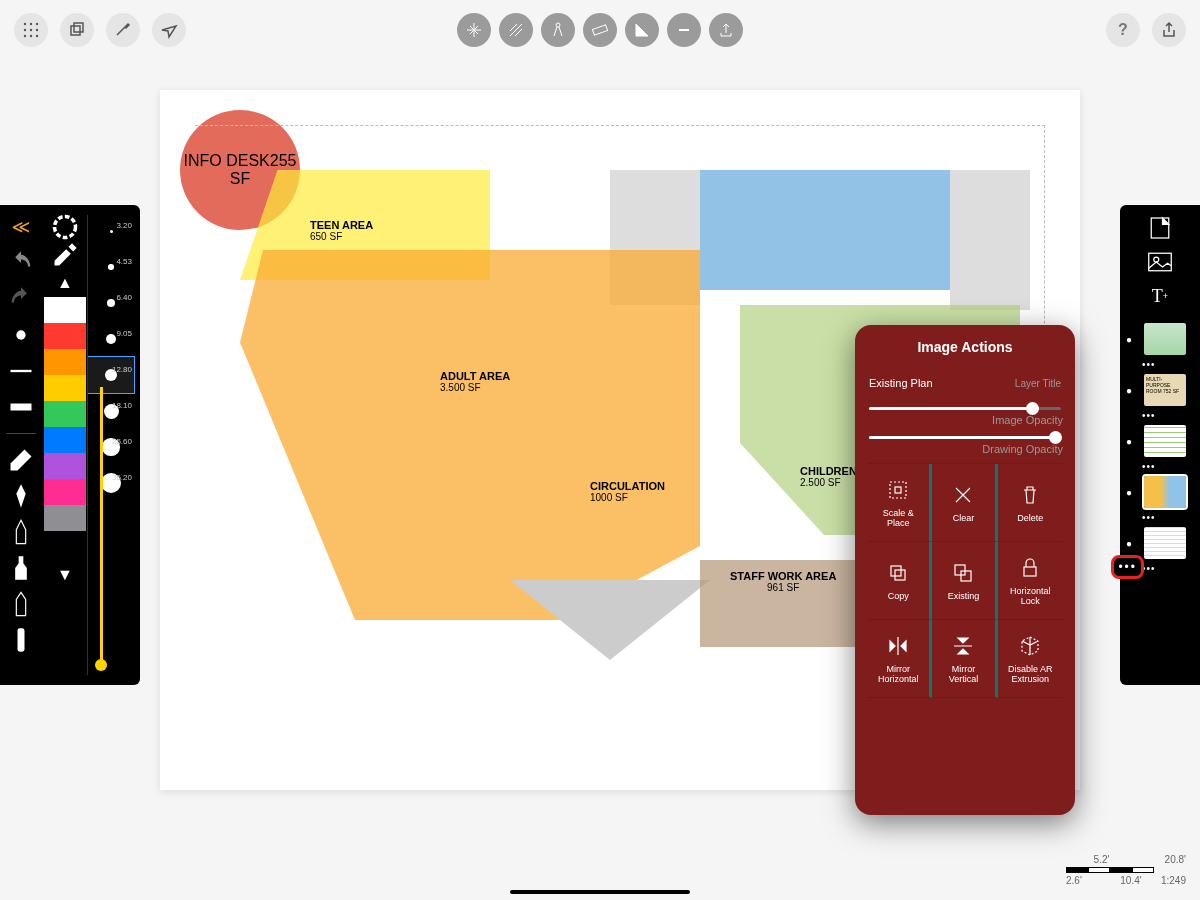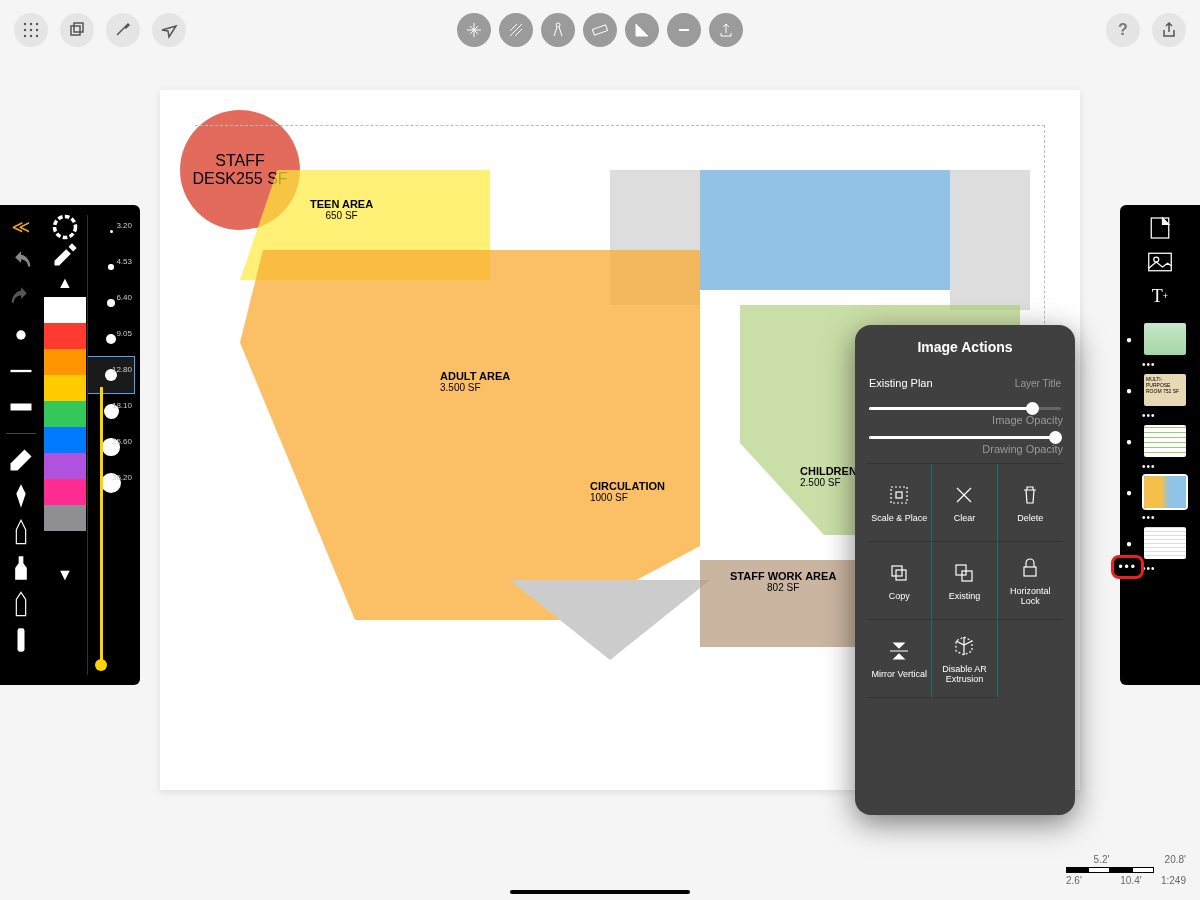--- a/index.html
+++ b/index.html
@@ -17,21 +17,21 @@
 
 .canvas { position: absolute; left: 160px; top: 90px; width: 920px; height: 700px; background: #fff; box-shadow: 0 2px 8px rgba(0,0,0,0.1); }
 .plan { position: absolute; inset: 20px; }
 .plan-border { position: absolute; inset: 15px; border: 1px dashed #bbb; border-left: none; border-bottom: none; }
 
 
 .room { position: absolute; font-size: 11px; font-weight: bold; color: #000; }
 .room .label { position: absolute; }
 .room .sf { display: block; font-weight: normal; font-size: 10px; }
 .teen { left: 60px; top: 60px; width: 250px; height: 110px; background: rgba(255,235,59,0.7); clip-path: polygon(15% 0, 100% 0, 100% 100%, 0 100%); }
-.teen .label { left: 70px; top: 28px; text-align: center; }
+.teen .label { left: 70px; top: 49px; }
 .adult { left: 60px; top: 140px; width: 460px; height: 370px; background: rgba(250,170,50,0.75); clip-path: polygon(5% 0, 100% 0, 100% 80%, 70% 100%, 25% 100%, 0 25%); }
 .adult .label { left: 200px; top: 120px; }
 .blue { left: 520px; top: 60px; width: 250px; height: 120px; background: rgba(100,170,220,0.7); }
 .green { left: 560px; top: 195px; width: 280px; height: 230px; background: rgba(180,210,130,0.7); clip-path: polygon(0 0, 100% 0, 100% 100%, 30% 100%, 0 60%); }
 .green .label { left: 60px; top: 160px; }
 .circulation { left: 380px; top: 350px; width: 180px; height: 160px; }
 .circulation .label { left: 30px; top: 20px; }
 .info-desk { left: 270px; top: 310px; width: 120px; height: 120px; background: rgba(220,70,50,0.8); border-radius: 50%; display: flex; align-items: center; justify-content: center; text-align: center; color: #000; }
 .staff { left: 520px; top: 450px; width: 160px; height: 87px; background: rgba(180,150,120,0.7); }
 .staff .label { left: 30px; top: 10px; text-align: center; }
@@ -59,30 +59,30 @@
 .right-panel { position: absolute; right: 0; top: 205px; width: 80px; height: 480px; background: #000; border-radius: 6px 0 0 6px; padding: 10px 6px; display: flex; flex-direction: column; gap: 8px; align-items: center; }
 .right-panel .shortcut { width: 30px; height: 26px; color: #fff; display: flex; align-items: center; justify-content: center; }
 .layer-item { display: flex; align-items: center; gap: 4px; width: 100%; }
 .layer-thumb { width: 42px; height: 32px; background: #fff; border-radius: 2px; position: relative; overflow: hidden; font-size: 5px; color: #000; }
 .layer-thumb.sel { outline: 2px solid #fff; }
 .eye { width: 14px; color: #fff; font-size: 10px; }
 .more-dots { color: #fff; font-size: 10px; letter-spacing: 1px; }
 .more-hl { border: 3px solid #e62222; border-radius: 8px; padding: 2px 4px; position: absolute; right: 56px; top: 555px; color: #fff; background: #000; font-size: 12px; letter-spacing: 2px; }
 
 
-.popup { position: absolute; left: 855px; top: 325px; width: 220px; height: 490px; background: #404040; border-radius: 16px; box-shadow: 0 8px 30px rgba(0,0,0,0.5); color: #fff; padding: 14px 12px; }
+.popup { position: absolute; left: 855px; top: 325px; width: 220px; height: 490px; background: #7f1d1d; border-radius: 16px; box-shadow: 0 8px 30px rgba(0,0,0,0.5); color: #fff; padding: 14px 12px; }
 .popup h3 { text-align: center; font-size: 14px; font-weight: 600; margin-bottom: 14px; }
 .popup .meta-row { display: flex; justify-content: space-between; align-items: center; font-size: 11px; padding: 8px 2px; }
 .popup .meta-row .r { color: #999; font-size: 10px; }
 .popup .slider { height: 3px; background: #666; border-radius: 2px; position: relative; margin: 10px 2px 4px; }
 .popup .slider .fill { position: absolute; left: 0; height: 100%; background: #fff; border-radius: 2px; }
 .popup .slider .thumb { position: absolute; top: -5px; width: 13px; height: 13px; background: #fff; border-radius: 50%; }
 .popup .slider-label { text-align: right; color: #999; font-size: 11px; margin-bottom: 6px; }
 .action-grid { display: grid; grid-template-columns: repeat(3,1fr); border-top: 1px solid #333; margin-top: 8px; }
-.action-cell { border-right: 1px solid #0f766e; border-bottom: 1px solid #333; height: 78px; display: flex; flex-direction: column; align-items: center; justify-content: center; gap: 6px; font-size: 9px; text-align: center; padding: 4px; cursor: pointer; }
+.action-cell { border-right: 3px solid #0f766e; border-bottom: 1px solid #333; height: 78px; display: flex; flex-direction: column; align-items: center; justify-content: center; gap: 6px; font-size: 9px; text-align: center; padding: 4px; cursor: pointer; }
 .action-cell:nth-child(3n) { border-right: none; }
 .action-cell svg { width: 24px; height: 24px; stroke: #fff; fill: none; stroke-width: 1.2; }
 
 
 .scale { position: absolute; right: 14px; bottom: 14px; font-size: 10px; color: #666; text-align: left; }
 .scale-bar { display: flex; margin: 2px 0; }
 .scale-bar div { height: 6px; width: 22px; }
 .scale-bar div:nth-child(odd) { background: #000; }
 .scale-bar div:nth-child(even) { background: #fff; border: 1px solid #000; }
 .scale-row { display: flex; justify-content: space-between; width: 120px; gap: 10px; }
@@ -188,24 +188,24 @@
         <div class="label"><span>ADULT AREA</span><span class="sf">3.500 SF</span></div>
       </div>
     <div class="room green">
         <div class="label"><span>CHILDREN AREA</span><span class="sf">2.500 SF</span></div>
       </div>
     <div class="room circulation">
         <div class="label"><span>CIRCULATION</span><span class="sf">1000 SF</span></div>
       </div>
     <div class="room graytri"></div>
     <div class="room staff">
-        <div class="label"><span>STAFF WORK AREA</span><span class="sf">802 SF</span></div>
+        <div class="label"><span>STAFF WORK AREA</span><span class="sf">961 SF</span></div>
       </div>
     <div class="info-desk">
-        <div><span>STAFF DESK</span><span class="sf">255 SF</span></div>
+        <div><span>INFO DESK</span><span class="sf">255 SF</span></div>
       </div>
   </div>
 </div>
 
 <div class="left-panel">
   <div class="lp-col1">
     <div class="tool-ico collapse-ico">≪</div>
     <div class="tool-ico">
         <svg viewBox="0 0 24 24" fill="#888">
           <path d="M12 5V2L7 7l5 5V9c3 0 6 2 6 6h2c0-5-4-10-8-10z"></path>
@@ -382,20 +382,26 @@
       </div>
       <div class="action-cell">
         <svg viewBox="0 0 24 24">
           <rect x="6" y="11" width="12" height="9"></rect>
           <path d="M8 11V7a4 4 0 018 0v4"></path>
         </svg>
         <span>Horizontal Lock</span>
       </div>
       <div class="action-cell">
         <svg viewBox="0 0 24 24">
+          <path d="M12 3v18M4 7l5 5-5 5zM20 7l-5 5 5 5z" fill="#fff"></path>
+        </svg>
+        <span>Mirror Horizontal</span>
+      </div>
+      <div class="action-cell">
+        <svg viewBox="0 0 24 24">
           <path d="M3 12h18M7 4l5 5 5-5zM7 20l5-5 5 5z" fill="#fff"></path>
         </svg>
         <span>Mirror Vertical</span>
       </div>
       <div class="action-cell">
         <svg viewBox="0 0 24 24">
           <path d="M12 3l8 4v10l-8 4-8-4V7z" stroke-dasharray="2 2"></path>
           <path d="M12 3v18M4 7l8 4 8-4"></path>
         </svg>
         <span>Disable AR Extrusion</span>

